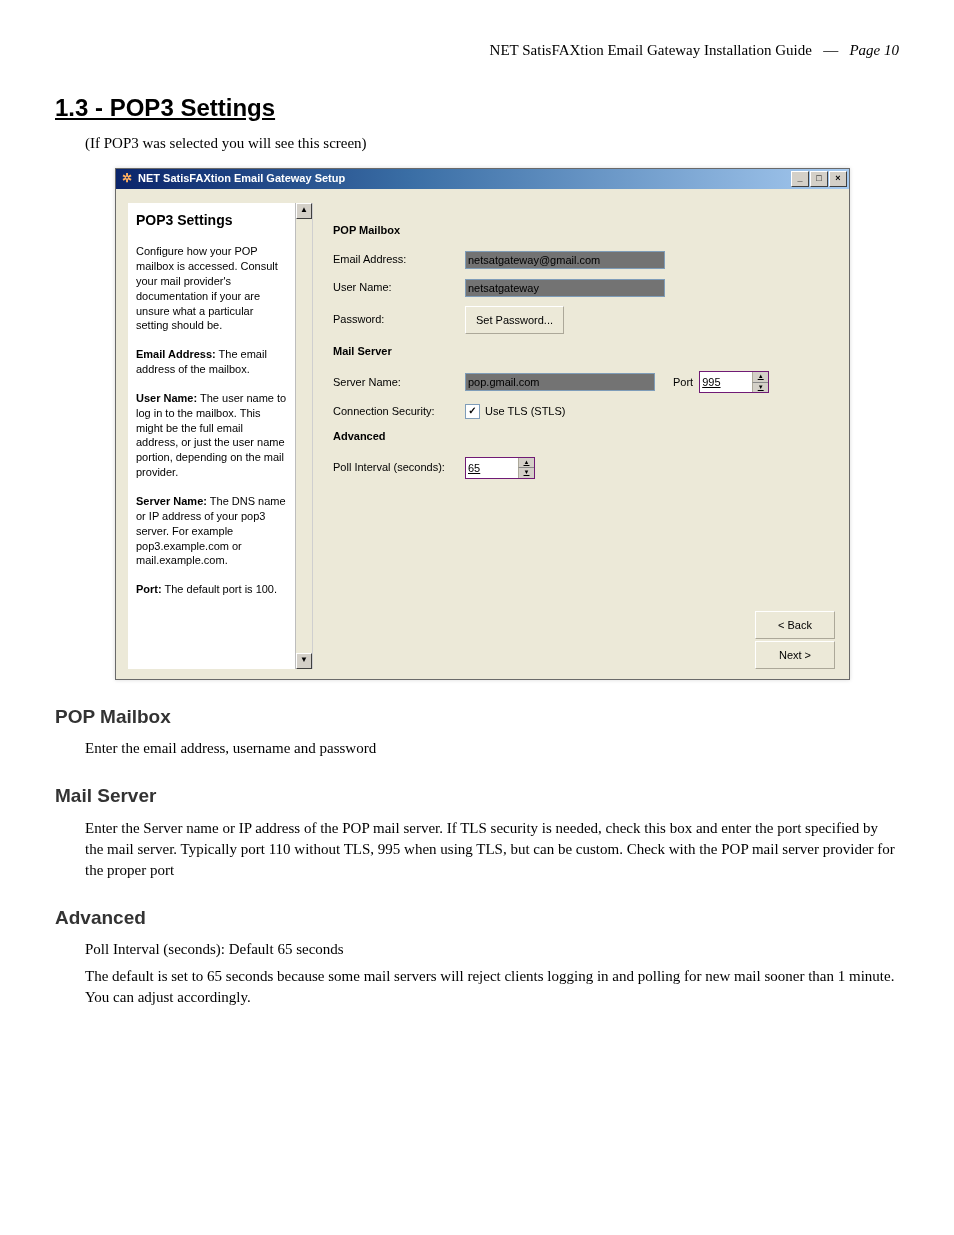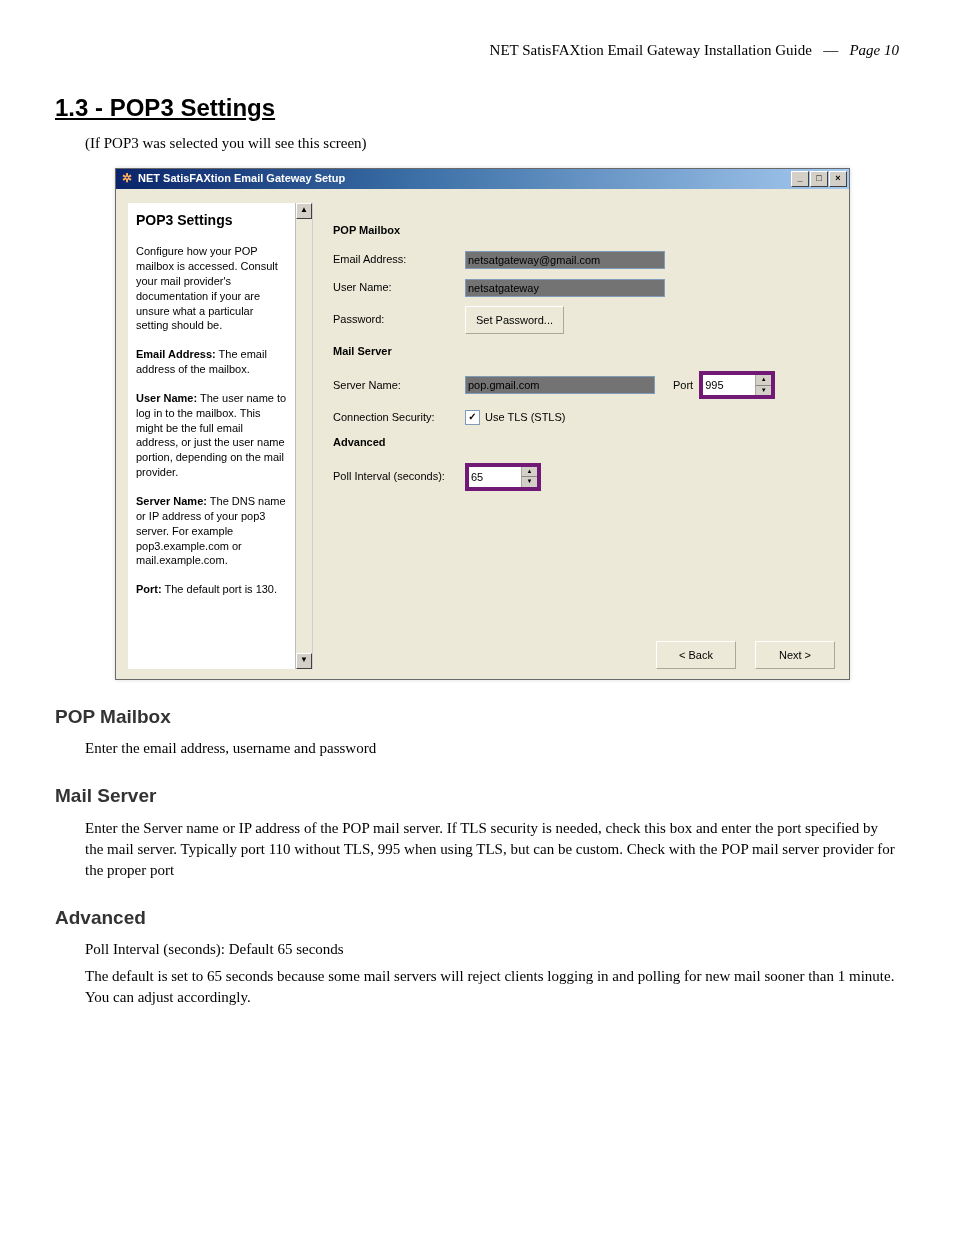--- a/index.html
+++ b/index.html
@@ -134,36 +134,36 @@
     padding: 0 10px;
     box-sizing: border-box;
   }
   .chk { display: inline-flex; align-items: center; gap: 5px; font-size: 11px; }
   .chk-box {
     width: 13px; height: 13px; border: 1px solid #7f9db9; background: #fff;
     display: inline-flex; align-items: center; justify-content: center;
     font-size: 10px; font-weight: bold;
   }
   .spin {
-    display: inline-flex; border: 4px solid #701a75; height: 20px; background: #fff;
+    display: inline-flex; border: 1px solid #701a75; height: 20px; background: #fff; text-decoration: underline;
   }
   .spin input { border: none; width: 48px; font-size: 11px; padding: 0 2px; font-family: Tahoma, Arial, sans-serif; }
   .spin .spin-btns { display: flex; flex-direction: column; width: 16px; }
   .spin .sb {
     flex: 1; background: #d4d0c8;
     border-left: 1px solid #aca899;
     font-size: 6px; text-align: center; line-height: 9px;
     border-bottom: 1px solid #888;
   }
   .spin .sb:last-child { border-bottom: none; }
   .nav-btns {
     position: absolute;
     right: 4px;
     bottom: 0;
-    display: flex; gap: 19px;
+    display: flex; gap: 2px; flex-direction: column;
   }
   .nav-btns .btn { width: 80px; }
 </style>
 </head>
 <body>
 
 <div class="pg-header">
   <span>NET SatisFAXtion Email Gateway Installation Guide</span>
   &nbsp;&nbsp;<span>—</span>&nbsp;&nbsp;
   <em>Page 10</em>
@@ -187,21 +187,21 @@
       <div class="side">
         <div class="scroll-rail">
           <div class="scroll-btn top">▲</div>
           <div class="scroll-btn bot">▼</div>
         </div>
         <h4>POP3 Settings</h4>
         <p>Configure how your POP mailbox is accessed. Consult your mail provider's documentation if your are unsure what a particular setting should be.</p>
         <p><b>Email Address:</b><span> The email address of the mailbox.</span></p>
         <p><b>User Name:</b><span> The user name to log in to the mailbox. This might be the full email address, or just the user name portion, depending on the mail provider.</span></p>
         <p><b>Server Name:</b><span> The DNS name or IP address of your pop3 server. For example pop3.example.com or mail.example.com.</span></p>
-        <p><b>Port:</b><span> The default port is 130.</span></p>
+        <p><b>Port:</b><span> The default port is 100.</span></p>
       </div>
       <div class="main">
 
         <div class="grp-title">POP Mailbox</div>
         <div class="row">
           <span class="lbl">Email Address:</span>
           <input class="txt" style="width: 200px;" value="netsatgateway@gmail.com">
         </div>
         <div class="row">
           <span class="lbl">User Name:</span>

